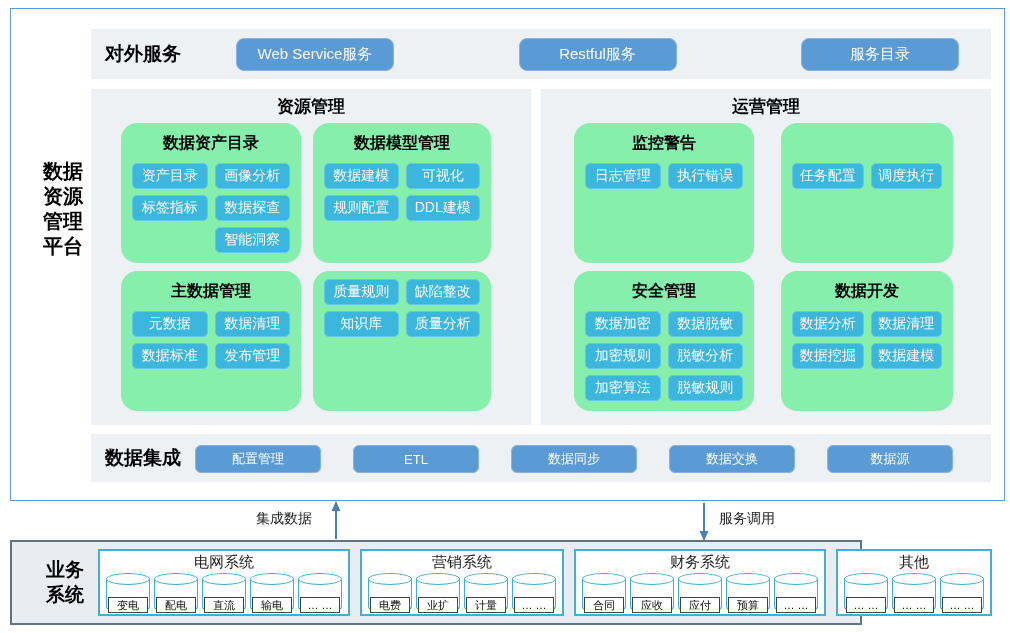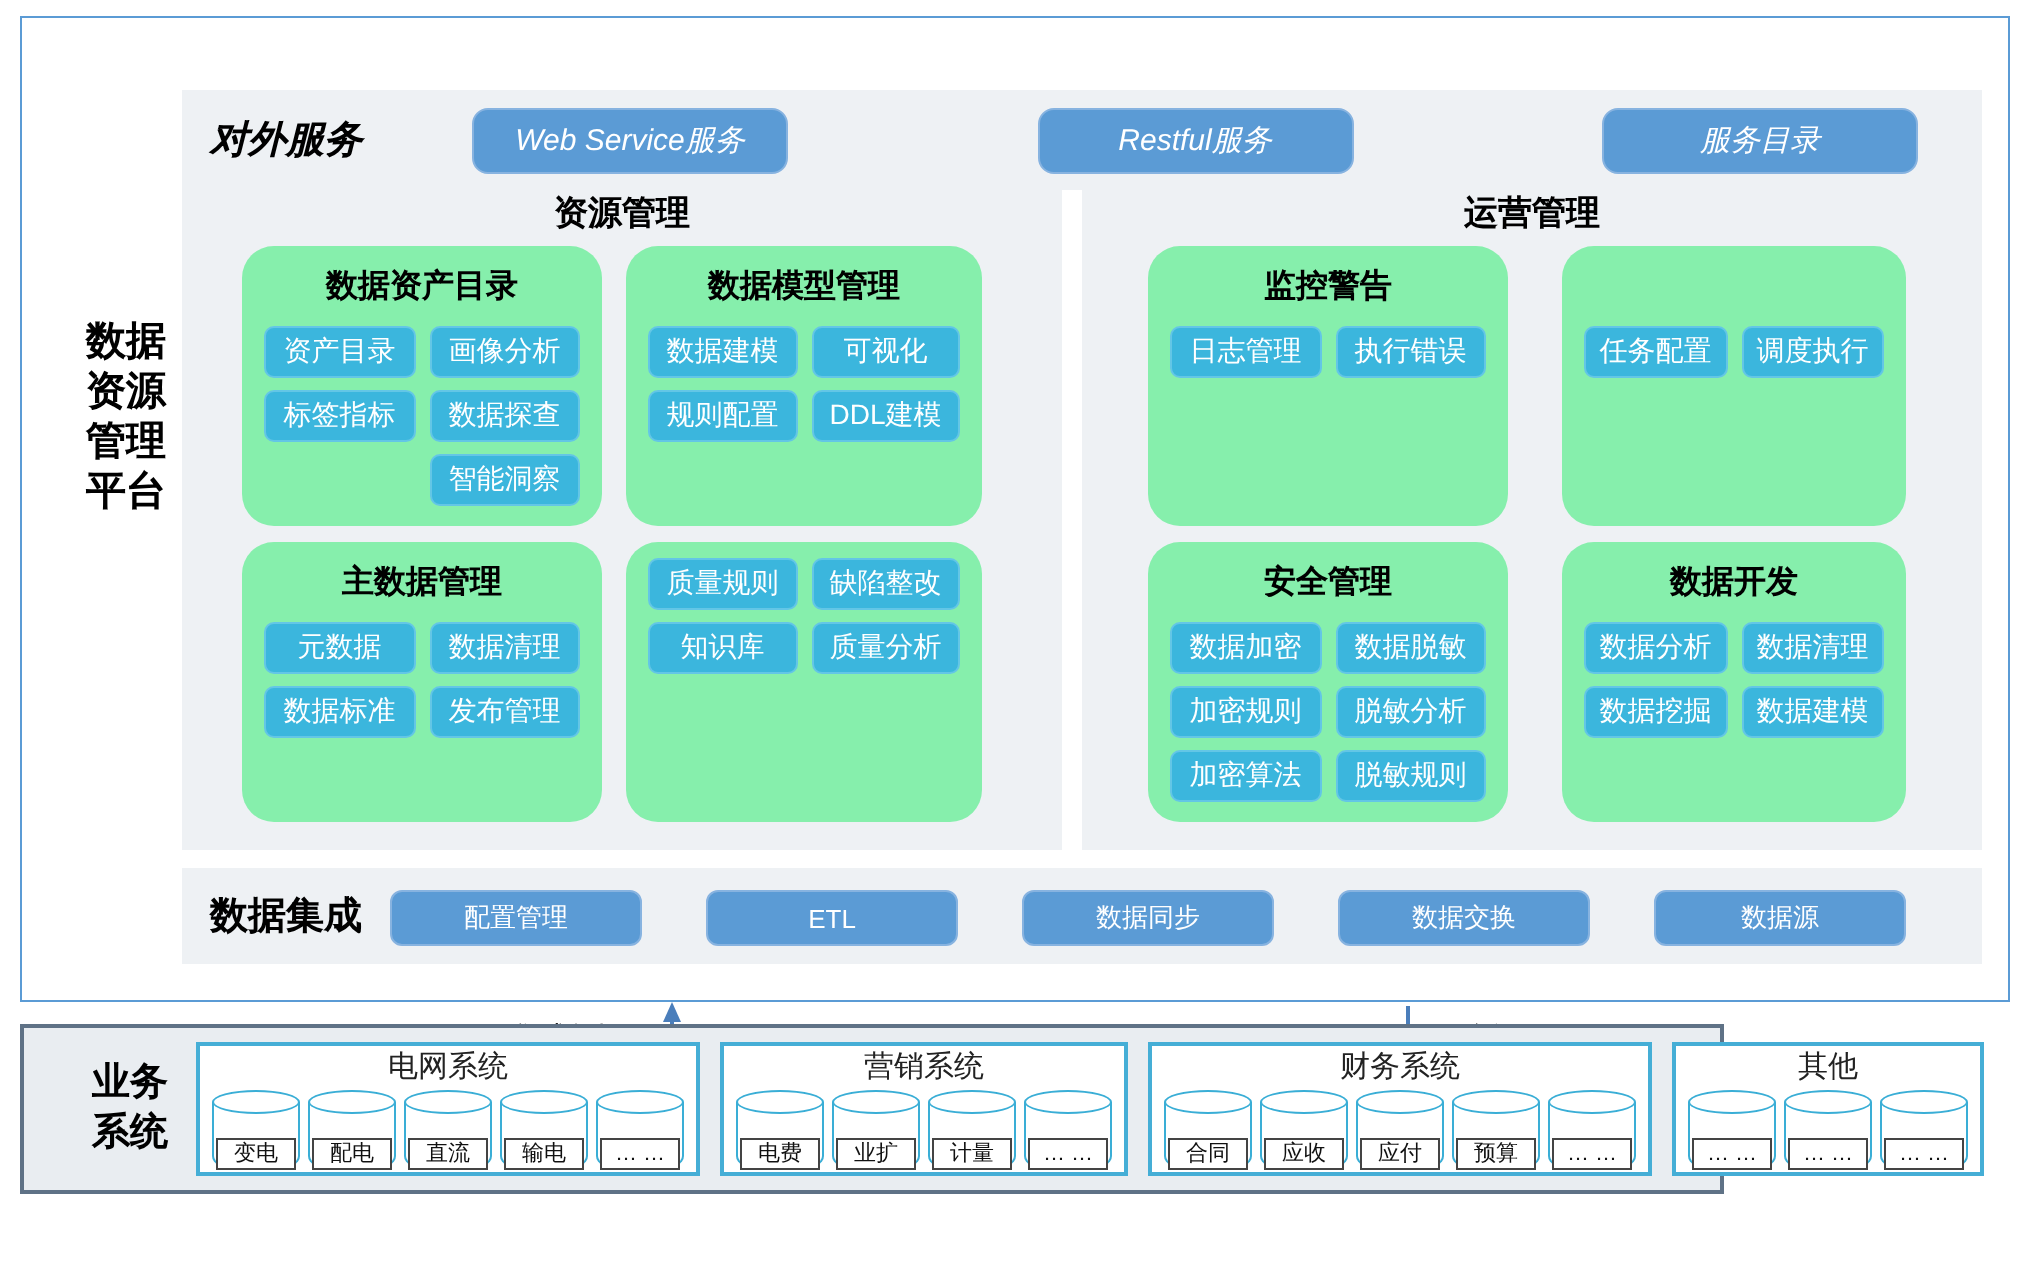--- a/index.html
+++ b/index.html
@@ -7,21 +7,21 @@
   .stage{position:relative;width:1010px;height:633px;background:#fff;overflow:hidden;}
 
   
   .outer-box{position:absolute;left:10px;top:8px;width:993px;height:491px;
     border:1px solid #5b9bd5;background:#fff;}
   .platform-title{position:absolute;left:20px;top:150px;width:64px;
     font-size:20px;font-weight:bold;line-height:25px;text-align:center;color:#000;}
 
   
   .band{position:absolute;background:#eef1f4;}
-  .top-band{left:80px;top:36px;width:900px;height:50px;font-style:italic;}
+  .top-band{left:80px;top:20px;width:900px;height:50px;}
   .int-band{left:80px;top:425px;width:900px;height:48px;}
   .band-label{position:absolute;left:14px;top:0;bottom:0;display:flex;align-items:center;
     font-size:19px;font-weight:bold;color:#000;}
   .chips{position:absolute;display:flex;justify-content:space-between;}
   .top-band .chips{left:145px;top:9px;width:723px;}
   .int-band .chips{left:104px;top:11px;width:758px;}
   .chip{background:#5b9bd5;border:1px solid #87b3e0;border-radius:8px;color:#fff;
     display:flex;align-items:center;justify-content:center;font-size:15px;}
   .top-band .chip{width:156px;height:31px;}
   .int-band .chip{width:124px;height:26px;border-radius:6px;font-size:13px;}
@@ -43,21 +43,21 @@
 
   
   .arrow-label{position:absolute;font-size:14px;color:#222;}
   .lbl-up{left:256px;top:510px;}
   .lbl-down{left:719px;top:510px;}
   .arrow-svg{position:absolute;}
   .arrow-up{left:330px;top:501px;}
   .arrow-down{left:698px;top:503px;}
 
   
-  .bottom-section{position:absolute;left:10px;top:512px;width:852px;height:85px;
+  .bottom-section{position:absolute;left:10px;top:540px;width:852px;height:85px;
     border:2px solid #5f7286;background:#e9edf1;box-sizing:border-box;}
   .biz-label{position:absolute;left:16px;top:15px;width:74px;text-align:center;
     font-size:19px;font-weight:bold;line-height:25px;color:#000;}
   .systems{position:absolute;left:86px;right:10px;top:7px;bottom:7px;
     display:flex;gap:10px;}
   .system-box{border:2px solid #45aed6;background:#fff;box-sizing:border-box;
     display:flex;flex-direction:column;align-items:center;padding:1px 6px 3px;}
   .system-title{font-size:15px;color:#222;line-height:20px;}
   .db-row{display:flex;gap:4px;margin-top:1px;}
   .cyl{position:relative;width:44px;height:42px;}

